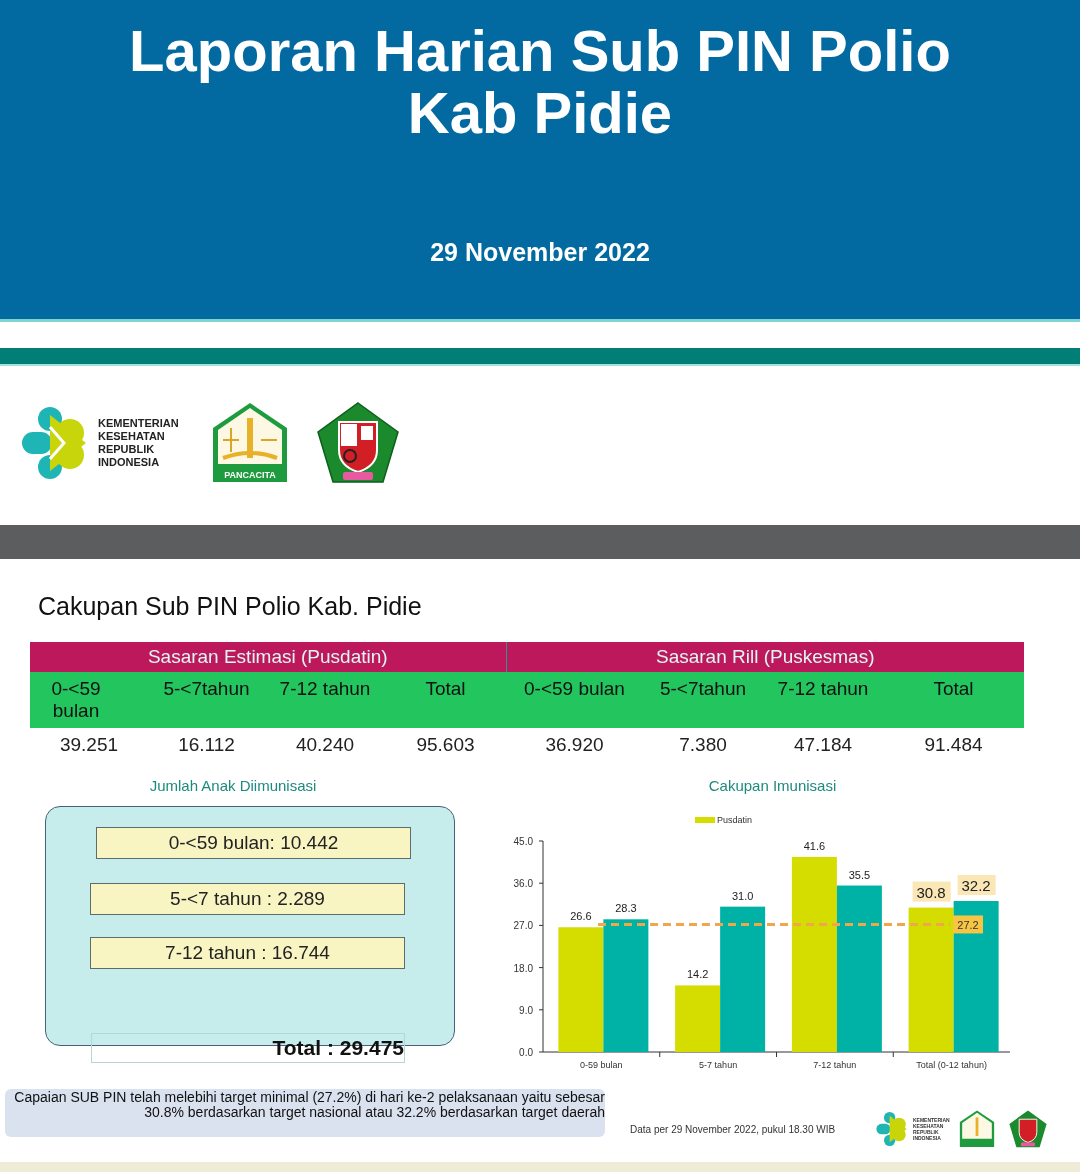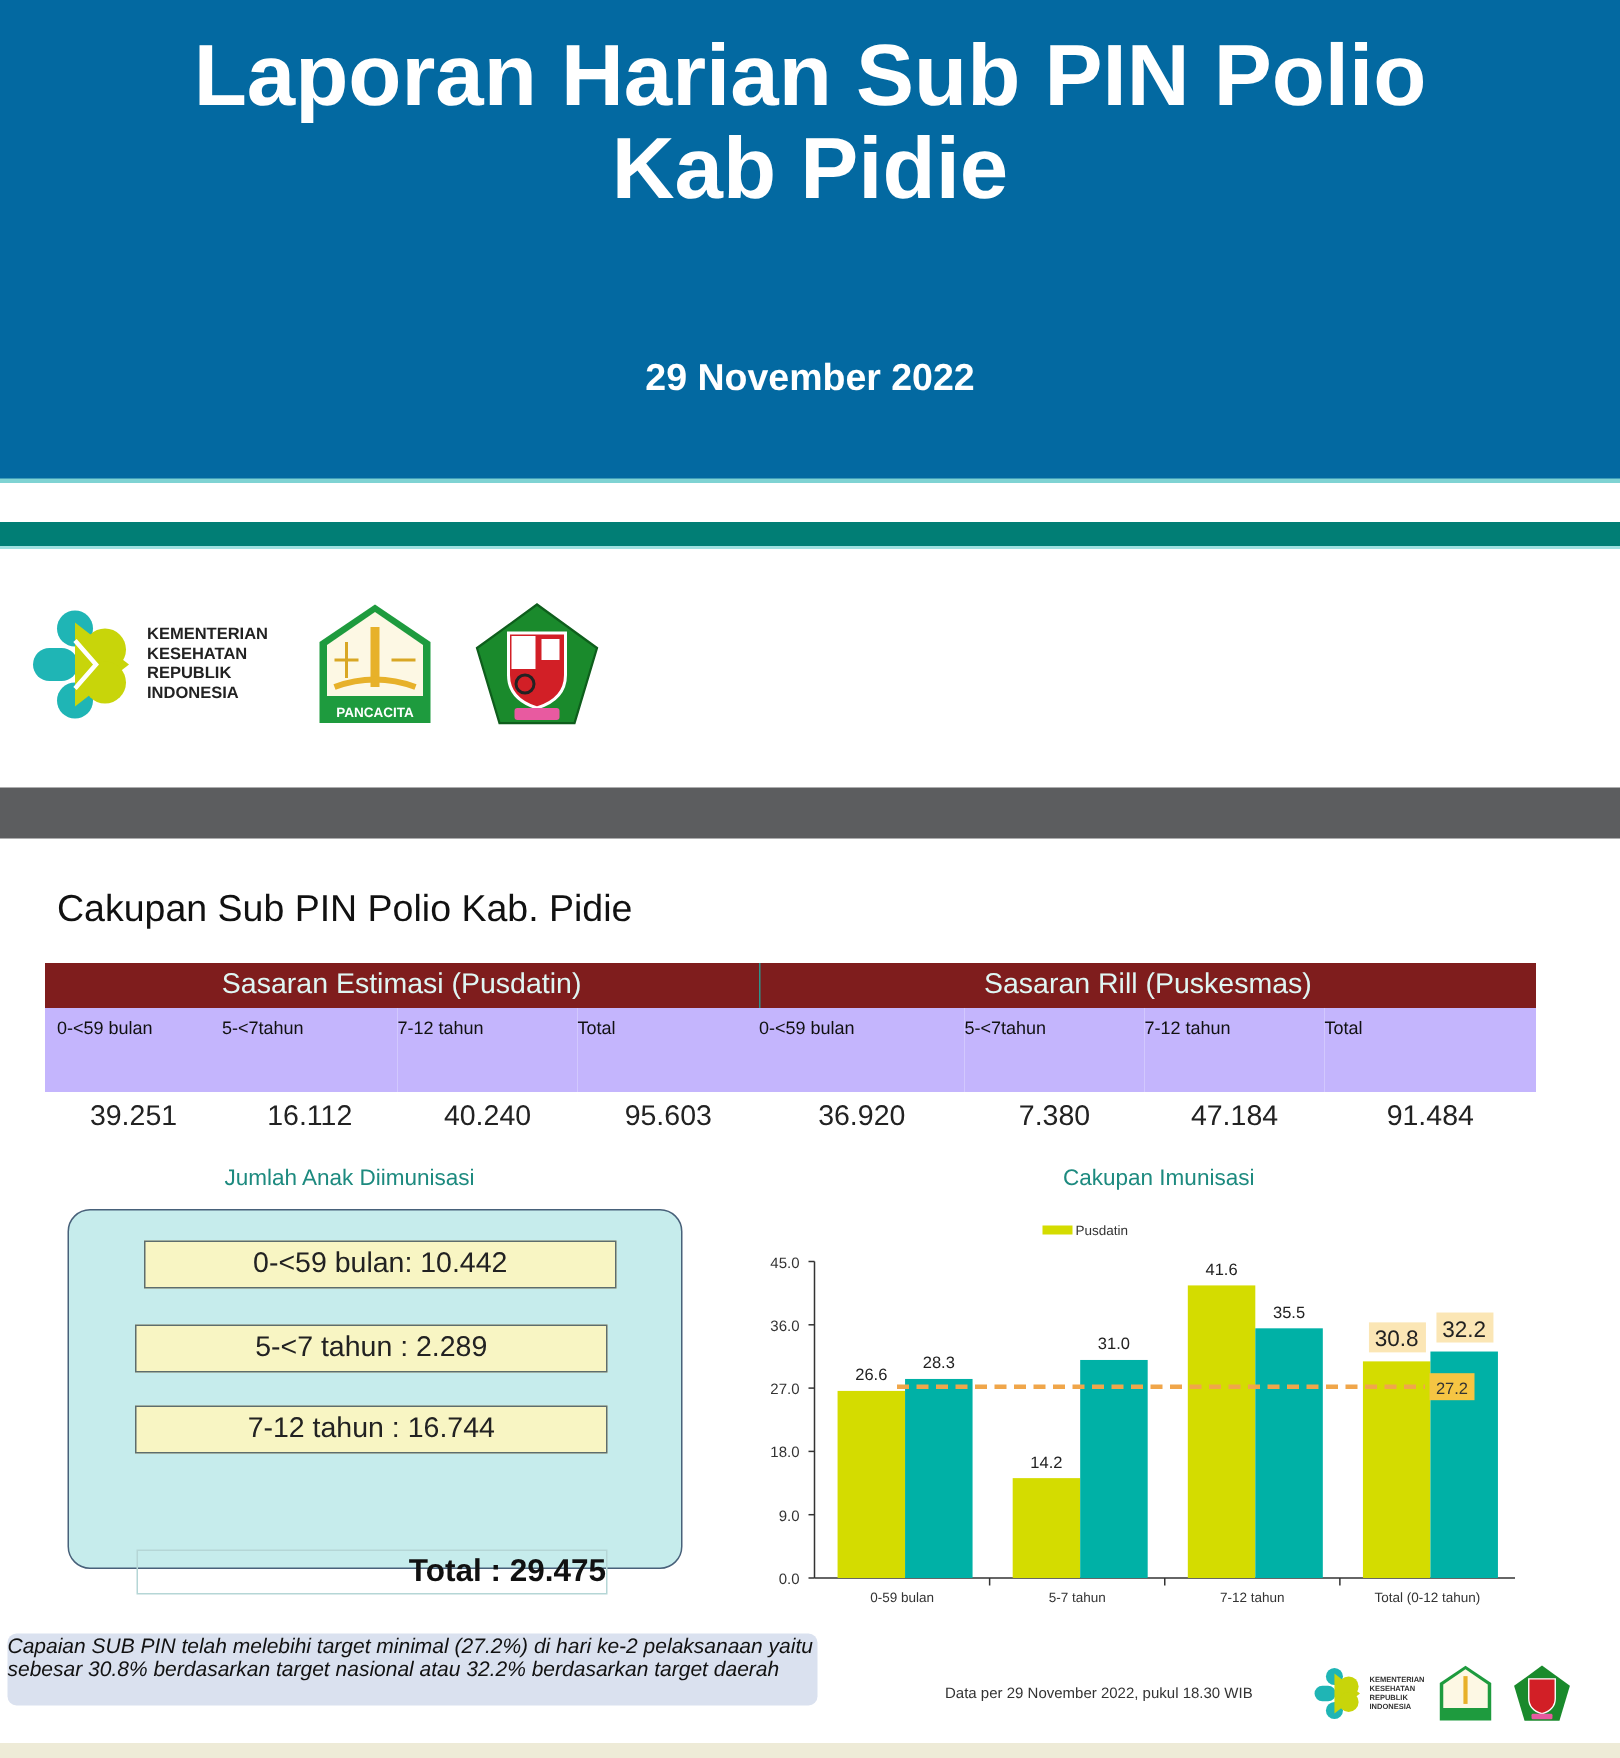--- a/index.html
+++ b/index.html
@@ -6,31 +6,31 @@
   body { width: 1080px; height: 1172px; background: #ffffff; font-family: "Liberation Sans", sans-serif; position: relative; overflow: hidden; }
   .hero { position: absolute; left: 0; top: 0; width: 1080px; height: 322px; background: #0369a1; border-bottom: 3px solid #7fd3d3; }
   .hero-title { position: absolute; left: 0; right: 0; top: 20px; text-align: center; color: #fff; font-size: 58px; font-weight: bold; line-height: 62px; }
   .hero-date { position: absolute; left: 0; right: 0; top: 238px; text-align: center; color: #fff; font-size: 25px; font-weight: bold; }
   .band { position: absolute; left: 0; top: 348px; width: 1080px; height: 18px; background: #017e75; border-bottom: 2px solid #9fe0e0; }
   .logos { position: absolute; left: 20px; top: 398px; height: 90px; display: flex; align-items: center; }
   .kemenkes-text { font-size: 11px; font-weight: bold; color: #222; line-height: 13px; margin-left: 8px; }
   .gray-bar { position: absolute; left: 0; top: 525px; width: 1080px; height: 34px; background: #5c5d5f; }
   .section-title { position: absolute; left: 38px; top: 592px; font-size: 25px; color: #111; }
   table.stats { position: absolute; left: 30px; top: 642px; width: 994px; border-collapse: collapse; }
-  table.stats th.group { background: #7f1d1d; color: #dff6f3; font-size: 19px; font-weight: normal; height: 30px; }
+  table.stats th.group { background: #be185d; color: #dff6f3; font-size: 19px; font-weight: normal; height: 30px; }
   table.stats th.group + th.group { border-left: 1px solid #2b958c; }
-  table.stats td.hdr { background: #c4b5fd; font-size: 12px; color: #111; text-align: left; vertical-align: top; padding-top: 6px; height: 56px; }
+  table.stats td.hdr { background: #22c55e; font-size: 19px; color: #111; text-align: center; vertical-align: top; padding-top: 6px; height: 56px; }
   table.stats td.val { font-size: 19px; color: #222; text-align: center; height: 34px; }
   .jml-title { position: absolute; left: 33px; width: 400px; top: 777px; text-align: center; color: #1d8a7f; font-size: 15px; }
   .jml-box { position: absolute; left: 45px; top: 806px; width: 410px; height: 240px; background: #c6ecec; border: 1.5px solid #48617a; border-radius: 15px; }
   .jml-item { position: absolute; background: #f8f5c3; border: 1.5px solid #5d6d6d; text-align: center; font-size: 19px; color: #222; height: 32px; line-height: 29px; }
   .jml-total { position: absolute; left: 45px; top: 198px; width: 314px; height: 30px; border: 1px solid #b5d6d6; text-align: right; font-size: 21px; font-weight: bold; color: #111; line-height: 28px; margin-top: 28px; }
   .chart-title { position: absolute; left: 660px; width: 225px; top: 777px; text-align: center; color: #1d8a7f; font-size: 15px; }
   .chart { position: absolute; left: 490px; top: 800px; width: 540px; height: 280px; }
-  .note { position: absolute; left: 5px; top: 1089px; width: 540px; height: 48px; background: #dae1ef; border-radius: 6px; text-align: left; font-size: 14px; line-height: 15px; color: #111; padding-top: 1px; font-style: italic; }
+  .note { position: absolute; left: 5px; top: 1089px; width: 600px; height: 48px; background: #dae1ef; border-radius: 6px; text-align: right; font-size: 14px; line-height: 15px; color: #111; padding-top: 1px; }
   .footer-data { position: absolute; left: 630px; top: 1124px; font-size: 10px; color: #333; }
   .footer-logos { position: absolute; left: 875px; top: 1108px; display: flex; align-items: center; }
   .bottom-strip { position: absolute; left: 0; top: 1162px; width: 1080px; height: 10px; background: #eeebd7; }
 </style>
 </head>
 <body>
 
 <div class="hero">
   <div class="hero-title">
     <div>Laporan Harian Sub PIN Polio</div>

